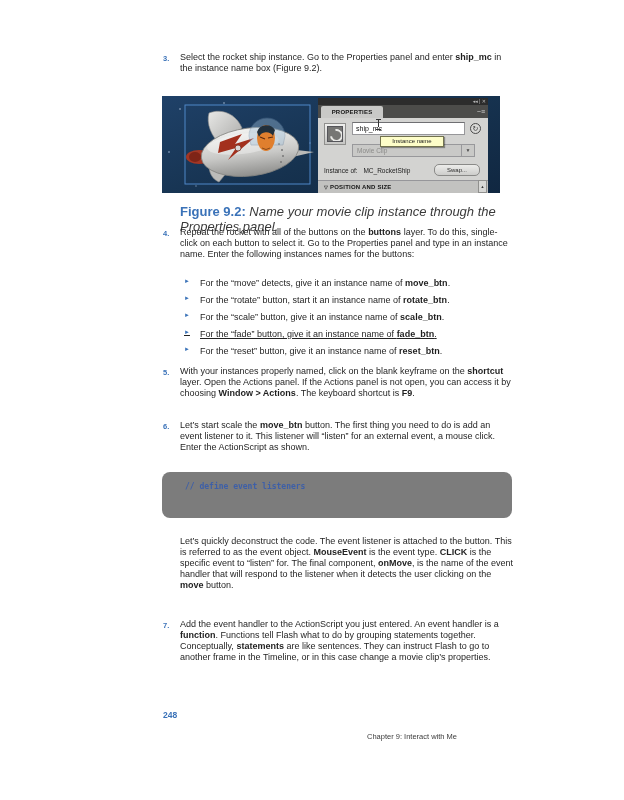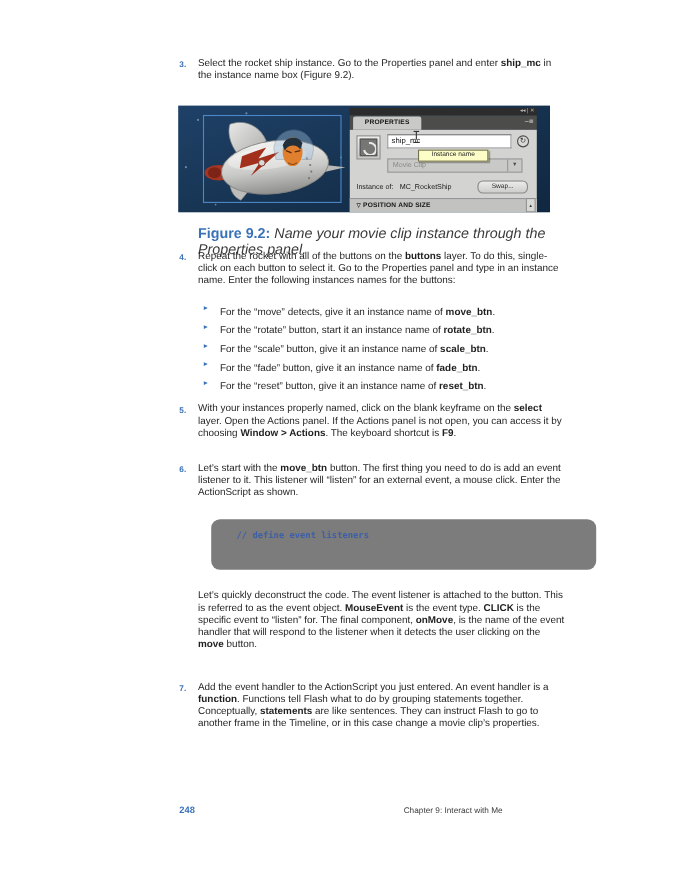--- a/index.html
+++ b/index.html
@@ -41,27 +41,27 @@
   .inst-row{position:absolute;left:6px;top:49px;font-size:6.5px;color:#1c1c1c;}
   .swap-btn{position:absolute;left:116px;top:46px;width:46px;height:12px;background:linear-gradient(#ececea,#cdcdcb);border:1px solid #8a8a88;border-radius:5px;box-sizing:border-box;font-size:6px;line-height:10px;text-align:center;color:#2a2a2a;}
   .section-bar{position:absolute;left:0;top:62px;width:170px;height:13px;background:#c2c2c0;border-top:1px solid #96969a;box-sizing:border-box;font-size:6px;font-weight:bold;color:#141414;line-height:12px;padding-left:6px;letter-spacing:.2px;}
   .section-bar .tri{font-size:5px;color:#333;margin-right:2px;}
   .scroll-btn{position:absolute;right:1px;top:62px;width:9px;height:13px;background:#d8d8d6;border:1px solid #90908e;box-sizing:border-box;font-size:4px;line-height:11px;text-align:center;color:#333;}
   
   .caption{left:180px;top:204px;width:332px;font-size:13px;color:#3a3a3a;}
   .caption .lbl{color:#3a72b8;font-weight:bold;font-style:normal;}
   .caption .it{font-style:italic;}
   
-  .codeblock{left:162px;top:472px;width:350px;height:46px;background:#7c7c7c;border-radius:8px;box-sizing:border-box;padding:8px 0 0 23px;margin-left:30px;}
+  .codeblock{left:162px;top:472px;width:350px;height:46px;background:#7c7c7c;border-radius:8px;box-sizing:border-box;padding:8px 0 0 23px;}
   .codeblock .line{font-family:"DejaVu Sans Mono",monospace;font-size:8px;font-weight:bold;line-height:14px;white-space:pre;}
   .codeblock .comment{color:#3d5fa8;}
   .codeblock .plain{color:#f6f6f6;}
   .codeblock .keyword{color:#2b4fa0;}
   
-  .pagenum{left:163px;top:731px;color:#3a72b8;font-weight:bold;font-size:8.5px;}
+  .pagenum{left:163px;top:710px;color:#3a72b8;font-weight:bold;font-size:8.5px;}
   .chapter{left:312px;top:732px;width:200px;text-align:center;font-size:7.5px;color:#3c3c3c;}
 </style>
 </head>
 <body>
 
 <div class="abs step" style="top:52px;">
   <div class="num">3.</div>
   <div class="txt"><span>Select the rocket ship instance. Go to the Properties panel and enter </span><span class="b">ship_mc</span><span> in the instance name box (Figure 9.2).</span></div>
 </div>
 
@@ -163,37 +163,37 @@
   <div class="txt"><span>For the “move” detects, give it an instance name of </span><span class="b">move_btn</span><span>.</span></div>
 </div>
 <div class="abs bullet" style="top:292px;">
   <div class="glyph">►</div>
   <div class="txt"><span>For the “rotate” button, start it an instance name of </span><span class="b">rotate_btn</span><span>.</span></div>
 </div>
 <div class="abs bullet" style="top:309px;">
   <div class="glyph">►</div>
   <div class="txt"><span>For the “scale” button, give it an instance name of </span><span class="b">scale_btn</span><span>.</span></div>
 </div>
-<div class="abs bullet" style="top:326px;">
+<div class="abs bullet" style="top:326px;text-decoration:underline;">
   <div class="glyph">►</div>
   <div class="txt"><span>For the “fade” button, give it an instance name of </span><span class="b">fade_btn</span><span>.</span></div>
 </div>
 <div class="abs bullet" style="top:343px;">
   <div class="glyph">►</div>
   <div class="txt"><span>For the “reset” button, give it an instance name of </span><span class="b">reset_btn</span><span>.</span></div>
 </div>
 
 <div class="abs step" style="top:366px;">
   <div class="num">5.</div>
-  <div class="txt"><span>With your instances properly named, click on the blank keyframe on the </span><span class="b">select</span><span> layer. Open the Actions panel. If the Actions panel is not open, you can access it by choosing </span><span class="b">Window &gt; Actions</span><span>. The keyboard shortcut is </span><span class="b">F9</span><span>.</span></div>
+  <div class="txt"><span>With your instances properly named, click on the blank keyframe on the </span><span class="b">shortcut</span><span> layer. Open the Actions panel. If the Actions panel is not open, you can access it by choosing </span><span class="b">Window &gt; Actions</span><span>. The keyboard shortcut is </span><span class="b">F9</span><span>.</span></div>
 </div>
 
 <div class="abs step" style="top:420px;">
   <div class="num">6.</div>
-  <div class="txt"><span>Let’s start with the </span><span class="b">move_btn</span><span> button. The first thing you need to do is add an event listener to it. This listener will “listen” for an external event, a mouse click. Enter the ActionScript as shown.</span></div>
+  <div class="txt"><span>Let’s start scale the </span><span class="b">move_btn</span><span> button. The first thing you need to do is add an event listener to it. This listener will “listen” for an external event, a mouse click. Enter the ActionScript as shown.</span></div>
 </div>
 
 <div class="abs codeblock">
   <div class="line"><span class="comment">// define event listeners</span></div>
 </div>
 
 <div class="abs para" style="left:180px;top:536px;width:333px;"><span>Let’s quickly deconstruct the code. The event listener is attached to the button. This is referred to as the event object. </span><span class="b">MouseEvent</span><span> is the event type. </span><span class="b">CLICK</span><span> is the specific event to “listen” for. The final component, </span><span class="b">onMove</span><span>, is the name of the event handler that will respond to the listener when it detects the user clicking on the </span><span class="b">move</span><span> button.</span></div>
 
 <div class="abs step" style="top:619px;">
   <div class="num">7.</div>

